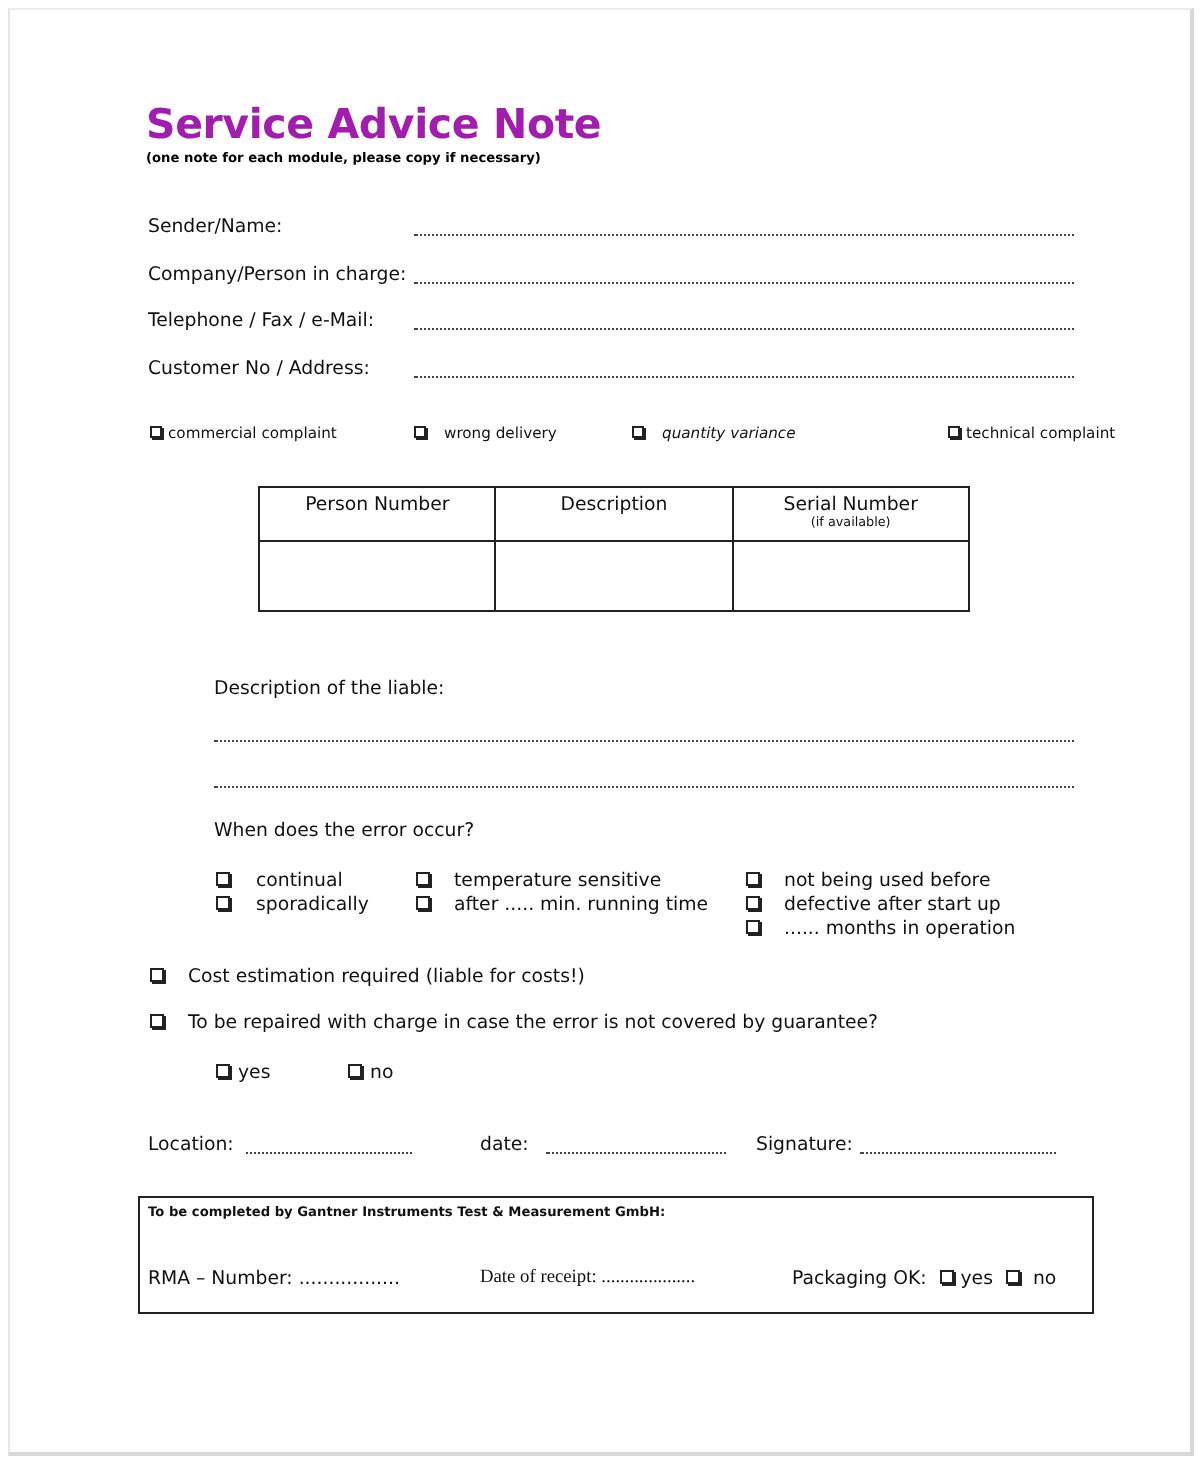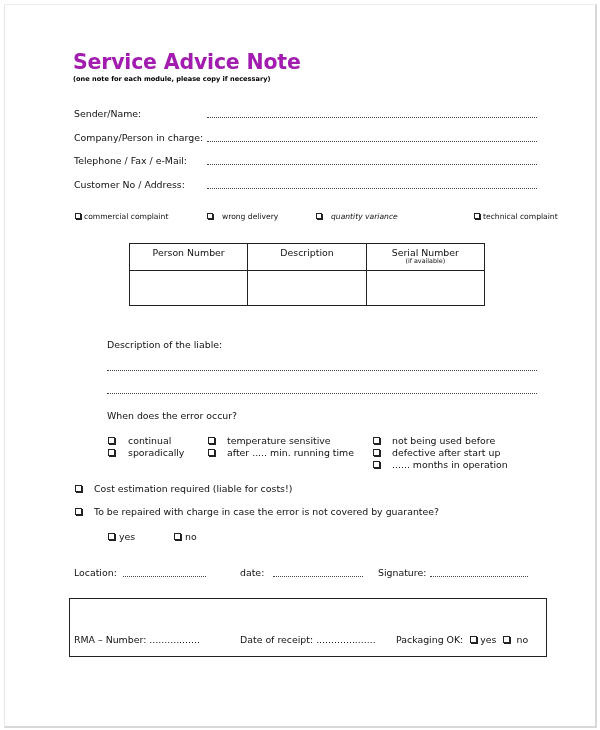--- a/index.html
+++ b/index.html
@@ -136,25 +136,26 @@
 </div>
 
 <div class="abs label" style="left:74px; top:567px;">Location:</div>
 <div class="dots" style="left:123px; top:576px; width:83px;"></div>
 <div class="abs label" style="left:240px; top:567px;">date:</div>
 <div class="dots" style="left:273px; top:576px; width:90px;"></div>
 <div class="abs label" style="left:378px; top:567px;">Signature:</div>
 <div class="dots" style="left:430px; top:576px; width:98px;"></div>
 
 <div class="box">
+  <div class="box-heading">To be completed by Gantner Instruments Test &amp; Measurement GmbH:</div>
   <div class="abs label" style="left:4px; top:35px;">
     <span>RMA – Number:</span>
     <span>.................</span>
   </div>
-  <div class="abs label" style="left:170px; top:35px;">
+  <div class="abs label" style="left:170px; top:35px;font-family:Liberation Serif, serif;">
     <span>Date of receipt:</span>
     <span>....................</span>
   </div>
   <div class="abs label" style="left:326px; top:35px;">
     <span>Packaging OK:</span>
     <span class="cb" style="margin-left:4px; margin-right:3px;"></span><span>yes</span>
     <span class="cb" style="margin-left:4px; margin-right:6px;"></span><span>no</span>
   </div>
 </div>
 

